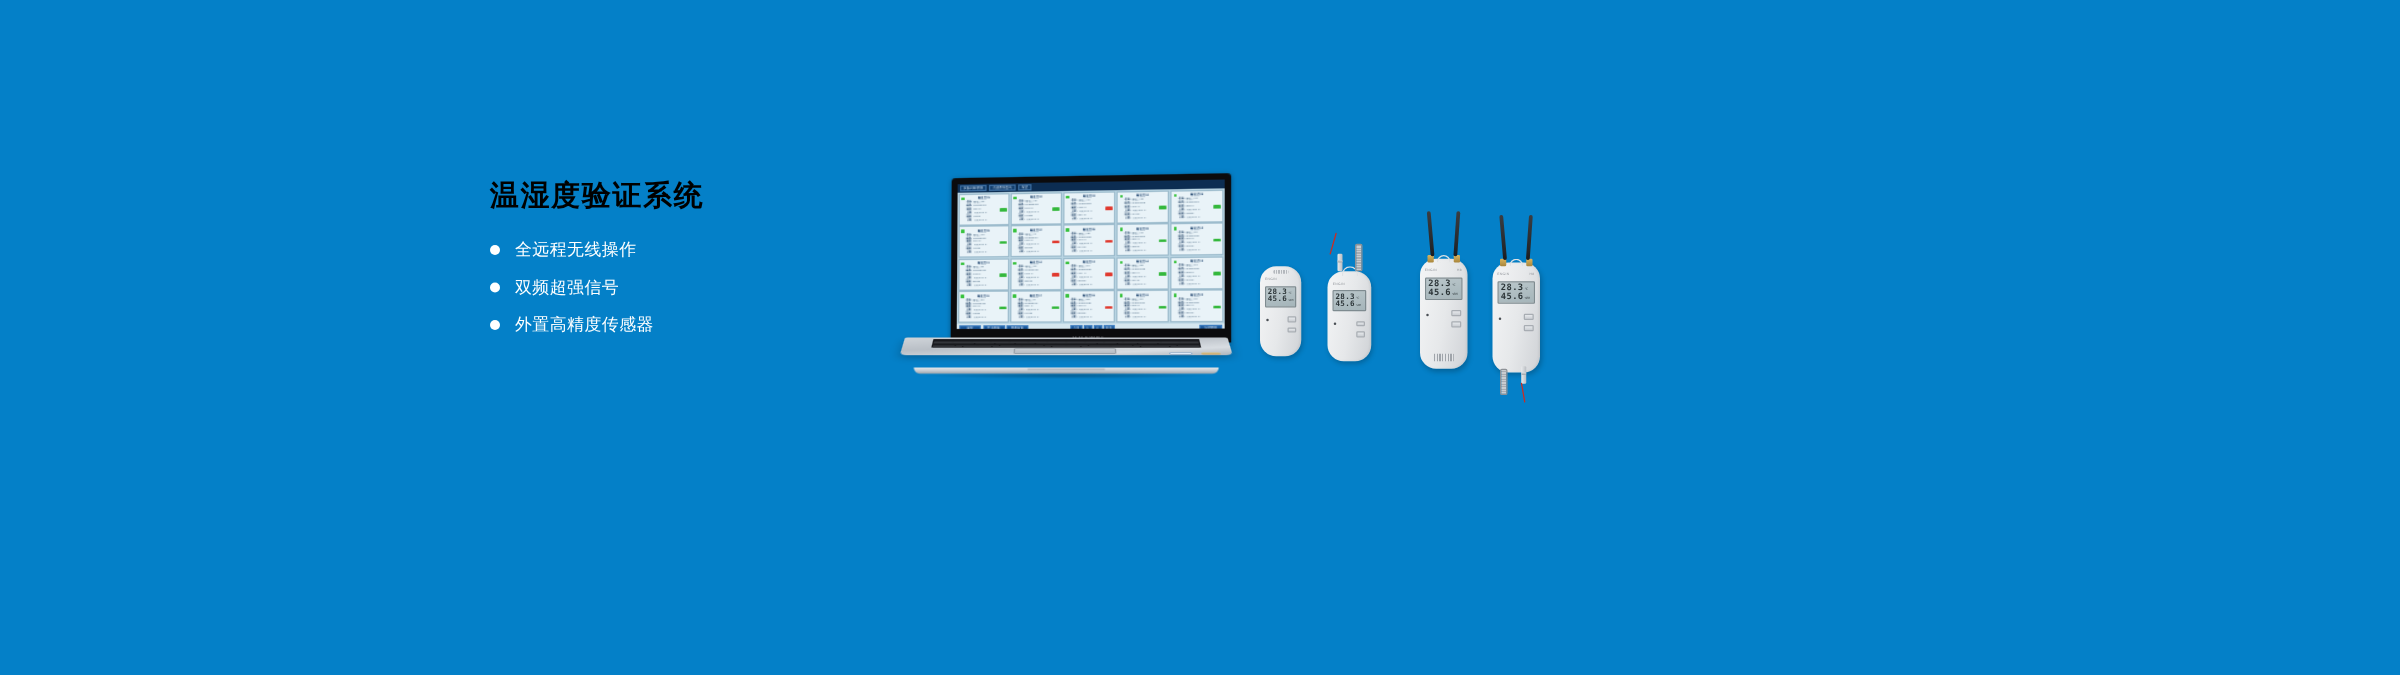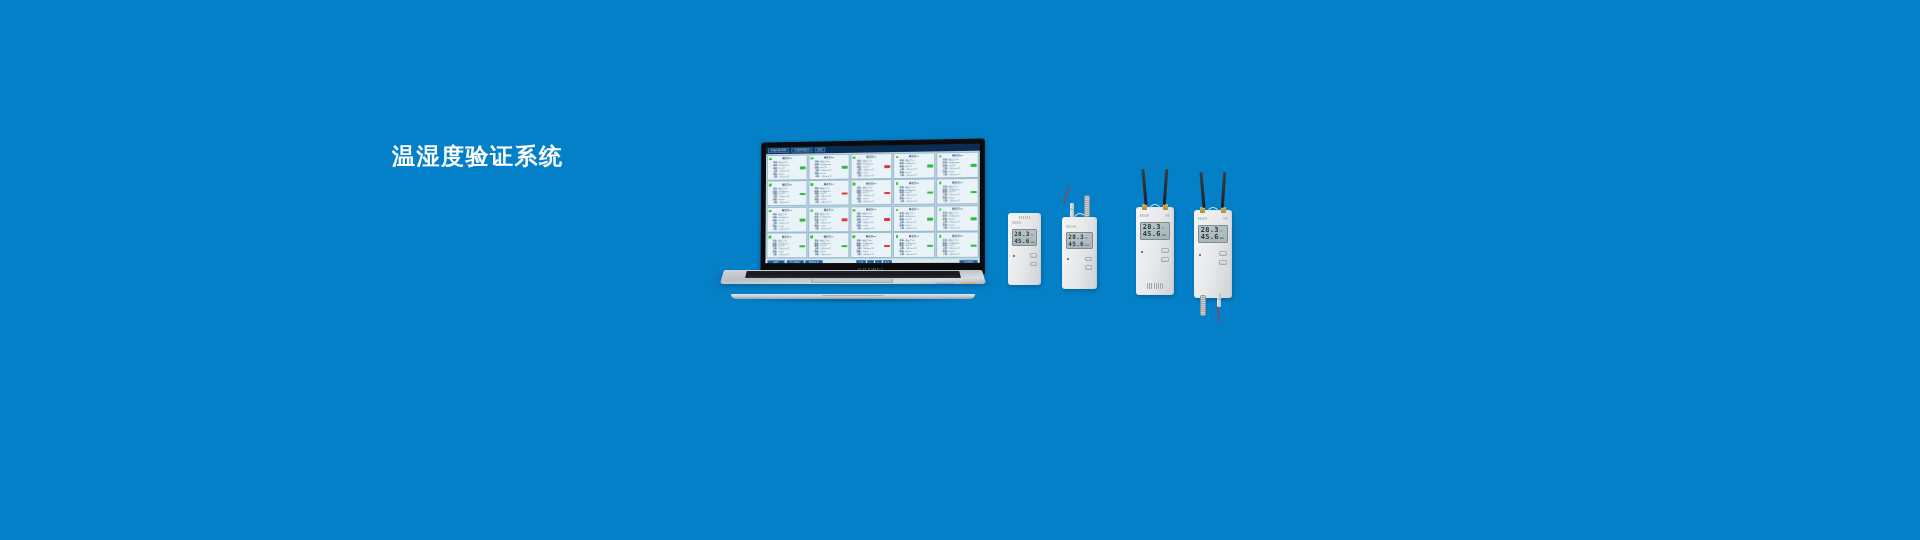--- a/index.html
+++ b/index.html
@@ -27,21 +27,21 @@
   .text-block {
     position: absolute;
     left: 392px;
     top: 142px;
     width: 330px;
   }
 
   .headline {
     font-size: 23px;
     font-weight: bold;
-    color: #ffffff;
+    color: #000000;
     letter-spacing: 1.5px;
     line-height: 1.25;
     white-space: nowrap;
   }
 
   .subhead {
     margin-top: 17px;
     font-size: 13.5px;
     color: #ffffff;
     letter-spacing: 0.3px;
@@ -349,21 +349,21 @@
     position: absolute;
     left: 1000px;
     top: 180px;
     width: 260px;
     height: 150px;
   }
 
   .device {
     position: absolute;
     background: linear-gradient(100deg, #f4f5f6 0%, #e6e8ea 52%, #cfd2d6 100%);
-    border-radius: 3px;
+    border-radius: 13px;
     box-shadow: 1px 2px 4px rgba(0,0,0,0.22), inset -1px 0 2px rgba(0,0,0,0.07);
   }
 
   .dev-logo {
     position: absolute;
     top: 5%;
     left: 10%;
     font-size: 2.6px;
     color: #8d9197;
     letter-spacing: 0.3px;
@@ -506,20 +506,34 @@
   }
 </style>
 </head>
 <body>
 
 <div class="banner">
 
   <div class="text-block">
     <div class="headline">温湿度验证系统</div>
 
+    <ul class="feature-list">
+      <li class="feature-item">
+        <span class="feature-bullet"></span>
+        <span class="feature-label">全远程无线操作</span>
+      </li>
+      <li class="feature-item">
+        <span class="feature-bullet"></span>
+        <span class="feature-label">双频超强信号</span>
+      </li>
+      <li class="feature-item">
+        <span class="feature-bullet"></span>
+        <span class="feature-label">外置高精度传感器</span>
+      </li>
+    </ul>
   </div>
 
   <div class="laptop">
 
     <div class="laptop-lid">
       <div class="screen">
 
         <div class="screen-topbar">
           <div class="topbar-tab">设备列表/数据</div>
           <div class="topbar-tab">历史数据查询</div>

